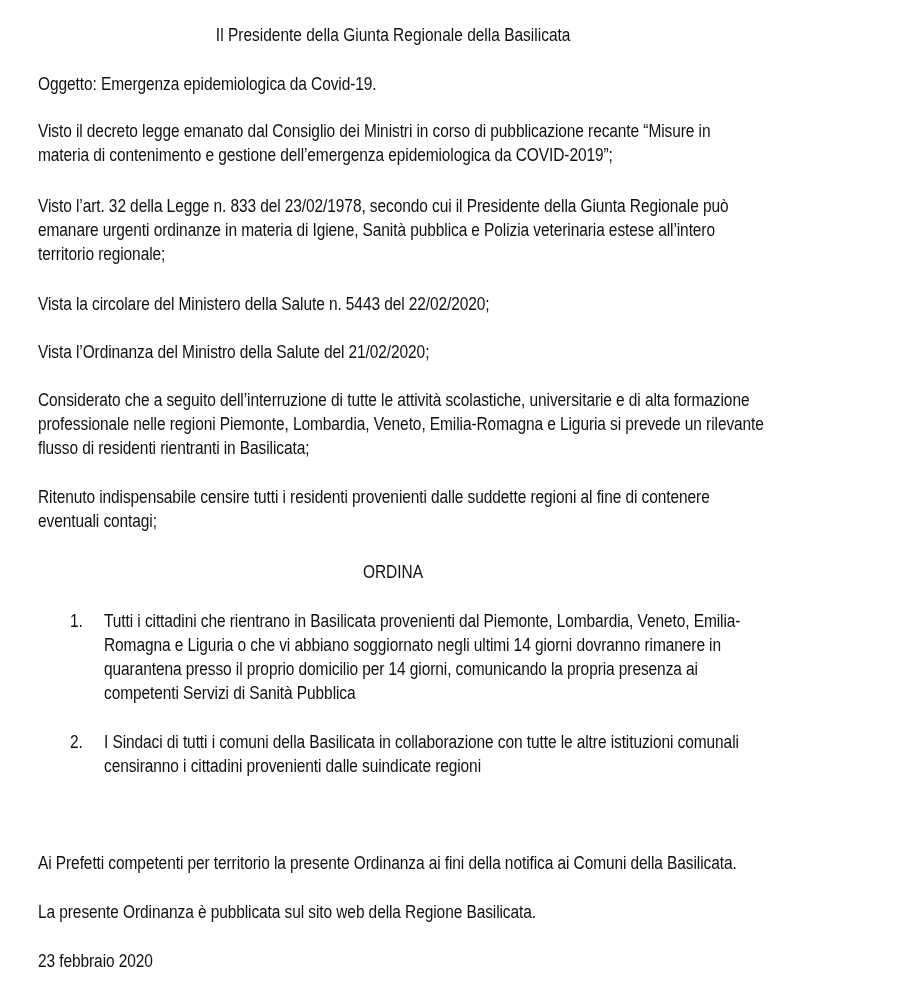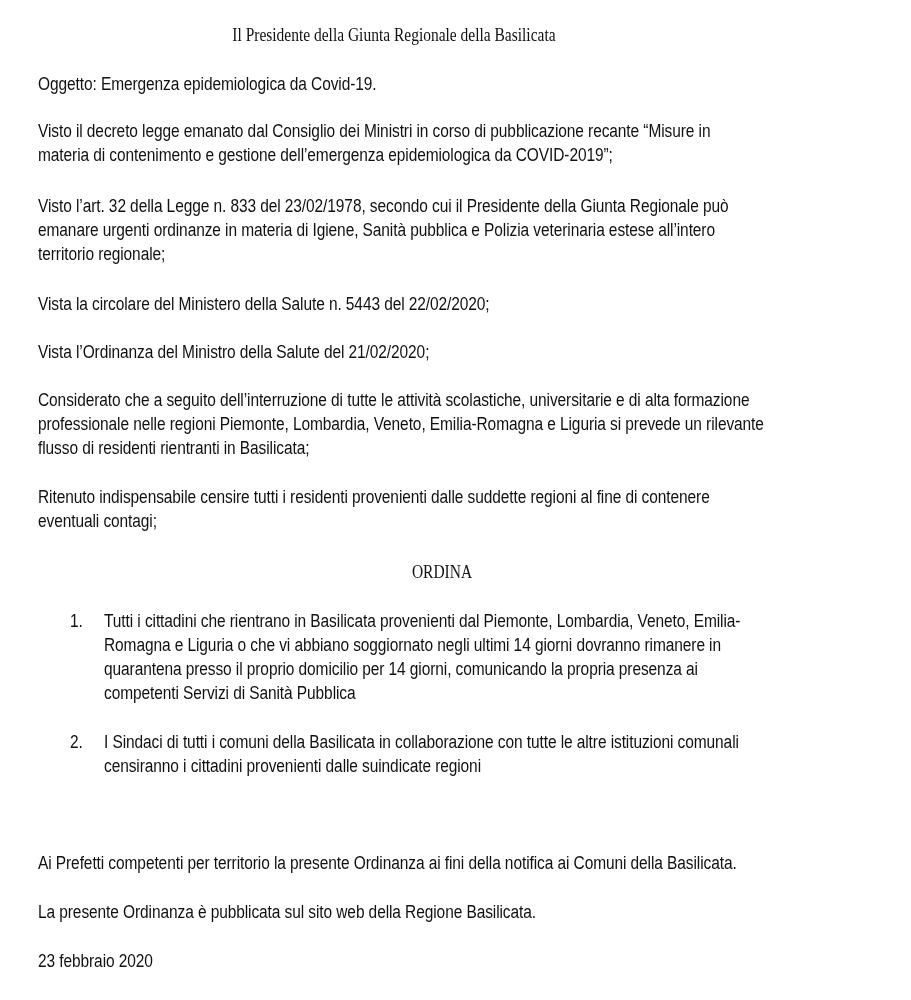--- a/index.html
+++ b/index.html
@@ -2,21 +2,21 @@
 <html><head>
 <meta charset="utf-8">
 <style>
   html, body { margin: 0; padding: 0; background: #ffffff; }
   body { width: 911px; height: 1000px; position: relative; overflow: hidden;
          font-family: "Liberation Sans", "DejaVu Sans", sans-serif; color: #111111; }
   .page { position: absolute; left: 0; top: 0; width: 911px; height: 1000px; }
   .ln { position: absolute; white-space: nowrap; font-size: 18px; line-height: 24px;
         transform-origin: left top; transform: scaleX(0.86); letter-spacing: -0.1px; }
   .ctr { position: absolute; left: 0; width: 787px; text-align: center; white-space: nowrap;
-         font-size: 18px; line-height: 24px; font-family: Liberation Serif, serif; }
+         font-size: 18px; line-height: 24px; }
   .ctr span { display: inline-block; transform: scaleX(0.86); }
   .num { position: absolute; font-size: 18px; line-height: 24px; transform: scaleX(0.86); transform-origin: left top; }
 </style>
 </head>
 <body>
 
 <div class="page">
 
   <div class="ctr" style="top:23px;">
     <span>Il Presidente della Giunta Regionale della Basilicata</span>
@@ -35,21 +35,21 @@
 
   <div class="ln" style="left:38px; top:340px;">Vista l’Ordinanza del Ministro della Salute del 21/02/2020;</div>
 
   <div class="ln" style="left:38px; top:388px;">Considerato che a seguito dell’interruzione di tutte le attività scolastiche, universitarie e di alta formazione</div>
   <div class="ln" style="left:38px; top:412px;">professionale nelle regioni Piemonte, Lombardia, Veneto, Emilia-Romagna e Liguria si prevede un rilevante</div>
   <div class="ln" style="left:38px; top:436px;">flusso di residenti rientranti in Basilicata;</div>
 
   <div class="ln" style="left:38px; top:485px;">Ritenuto indispensabile censire tutti i residenti provenienti dalle suddette regioni al fine di contenere</div>
   <div class="ln" style="left:38px; top:509px;">eventuali contagi;</div>
 
-  <div class="ctr" style="top:560px;padding-left:48px;">
+  <div class="ctr" style="top:560px;">
     <span>ORDINA</span>
   </div>
 
   <div class="num" style="left:70px; top:609px;">1.</div>
   <div class="ln" style="left:104px; top:609px;">Tutti i cittadini che rientrano in Basilicata provenienti dal Piemonte, Lombardia, Veneto, Emilia-</div>
   <div class="ln" style="left:104px; top:633px;">Romagna e Liguria o che vi abbiano soggiornato negli ultimi 14 giorni dovranno rimanere in</div>
   <div class="ln" style="left:104px; top:657px;">quarantena presso il proprio domicilio per 14 giorni, comunicando la propria presenza ai</div>
   <div class="ln" style="left:104px; top:681px;">competenti Servizi di Sanità Pubblica</div>
 
   <div class="num" style="left:70px; top:730px;">2.</div>

